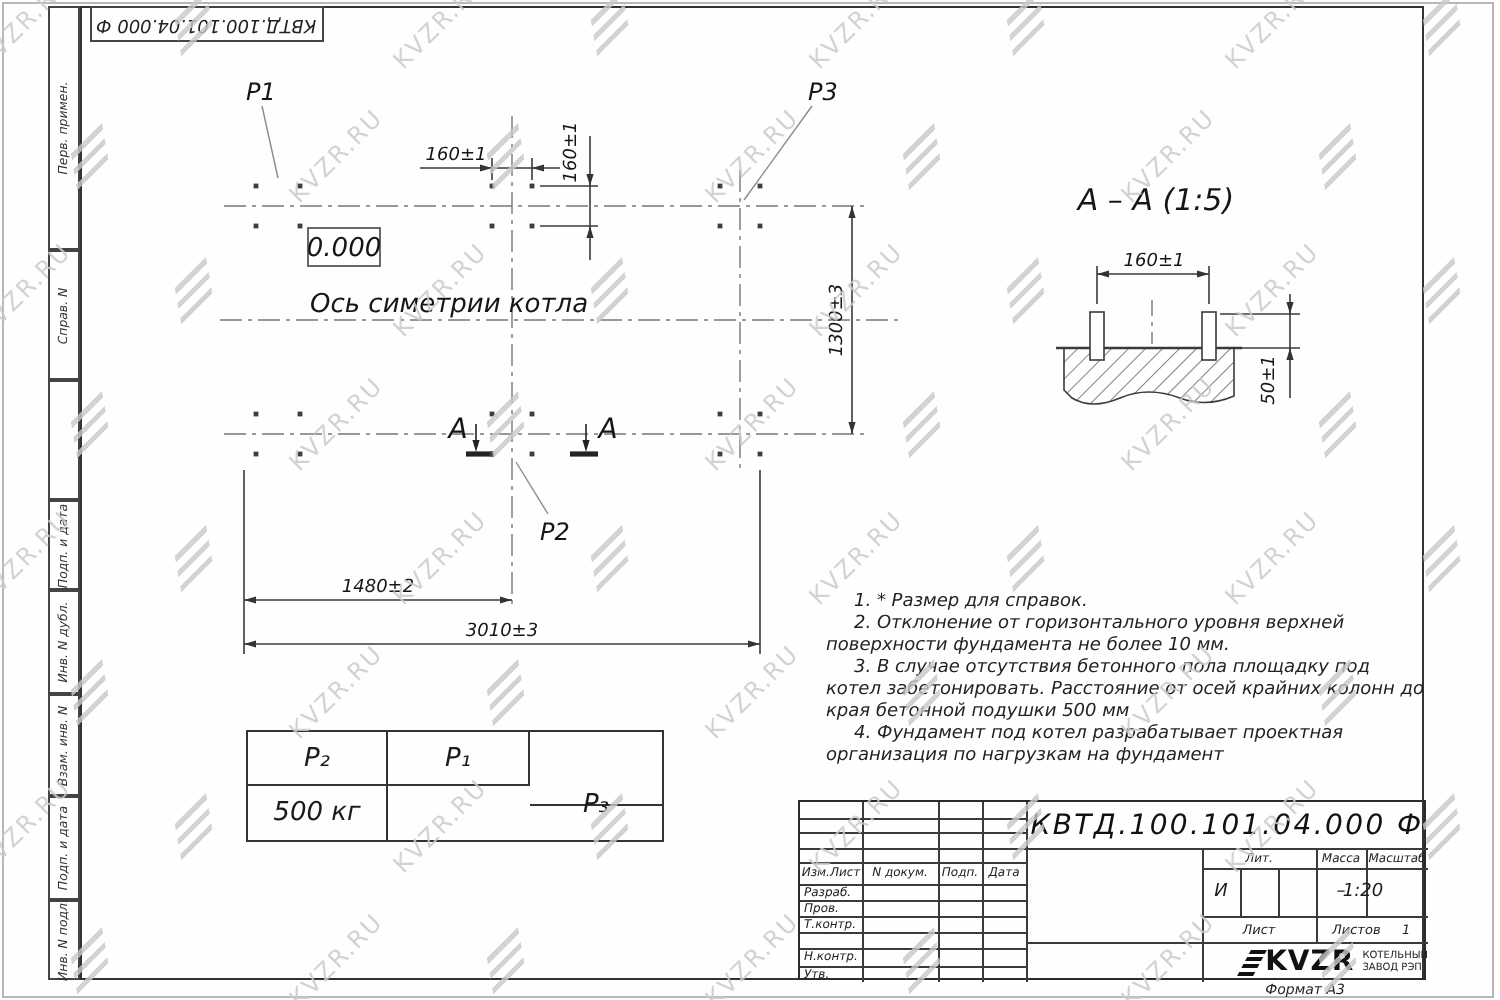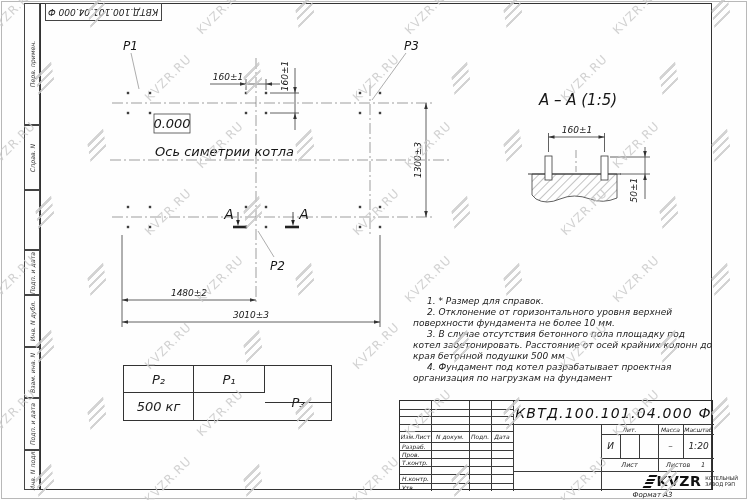--- a/index.html
+++ b/index.html
@@ -38,21 +38,21 @@
   .tb{position:absolute;left:399px;top:400px;width:314px;height:90px;border:1.4px solid #2b2b2b;
       box-sizing:border-box;z-index:2;}
   .tb .vl,.tb .hl{position:absolute;background:#3a3a3a;}
   .tb .vl{width:1px;}
   .tb .hl{height:1px;}
   .tbl{position:absolute;font:italic 6px "DejaVu Sans",sans-serif;color:#222;white-space:nowrap;}
   .ctr{display:flex;align-items:center;justify-content:center;position:absolute;}
   .desig{font:italic 14px "DejaVu Sans",sans-serif;letter-spacing:1.2px;white-space:nowrap;color:#111;}
   .doct{font:italic 11.5px/13.5px "DejaVu Sans",sans-serif;text-align:center;white-space:pre-line;color:#111;}
   .prod{font:italic 7.5px/9px "DejaVu Sans",sans-serif;text-align:center;white-space:pre-line;color:#222;}
-  .logo-row{position:absolute;left:201px;top:70px;width:113px;height:20px;display:flex;align-items:center;padding-left:24px;}
+  .logo-row{position:absolute;left:201px;top:70px;width:113px;height:20px;display:flex;align-items:center;}
   .logo-ic{width:15px;height:13px;margin-left:21px;margin-right:3px;
            background:repeating-linear-gradient(180deg,#111 0 2px,transparent 2px 3.6px);
            transform:skewX(-28deg);}
   .logo-nm{font:bold 14px "DejaVu Sans",sans-serif;color:#111;letter-spacing:.5px;}
   .logo-tx{font:5px/6px "DejaVu Sans",sans-serif;color:#222;margin-left:4px;white-space:pre-line;}
   .fmt{position:absolute;left:610px;top:491px;width:85px;text-align:center;z-index:2;
        font:italic 7px "DejaVu Sans",sans-serif;color:#222;}
 </style>
 </head>
 <body>
@@ -268,21 +268,21 @@
     <div class="hl" style="left:201px;top:57px;width:113px"></div>
     <div class="vl" style="left:258px;top:23px;height:47px"></div>
     <div class="vl" style="left:283px;top:23px;height:34px"></div>
     <div class="vl" style="left:220px;top:33px;height:24px"></div>
     <div class="vl" style="left:239px;top:33px;height:24px"></div>
     <div class="tbl ctr" style="left:201px;top:23px;width:57px;height:10px">Лит.</div>
     <div class="tbl ctr" style="left:258px;top:23px;width:25px;height:10px">Масса</div>
     <div class="tbl ctr" style="left:283px;top:23px;width:31px;height:10px">Масштаб</div>
     <div class="ctr" style="left:201px;top:33px;width:19px;height:24px;font:italic 9px 'DejaVu Sans',sans-serif">И</div>
     <div class="ctr" style="left:258px;top:33px;width:25px;height:24px;font:italic 9px 'DejaVu Sans',sans-serif">–</div>
-    <div class="ctr" style="left:283px;top:33px;width:31px;height:24px;font:italic 9px 'DejaVu Sans',sans-serif">1:20</div>
+    <div class="ctr" style="left:266px;top:33px;width:31px;height:24px;font:italic 9px 'DejaVu Sans',sans-serif">1:20</div>
     <div class="tbl ctr" style="left:201px;top:57px;width:57px;height:13px;font-size:6.5px">Лист</div>
     <div class="tbl" style="left:266px;top:60px;font-size:6.5px">Листов</div>
     <div class="tbl" style="left:301px;top:60px;font-size:6.5px">1</div>
 
     <div class="logo-row">
       <span class="logo-ic"></span>
       <span class="logo-nm">KVZR</span>
       <span class="logo-tx">КОТЕЛЬНЫЙ
 ЗАВОД РЭП</span>
     </div>

